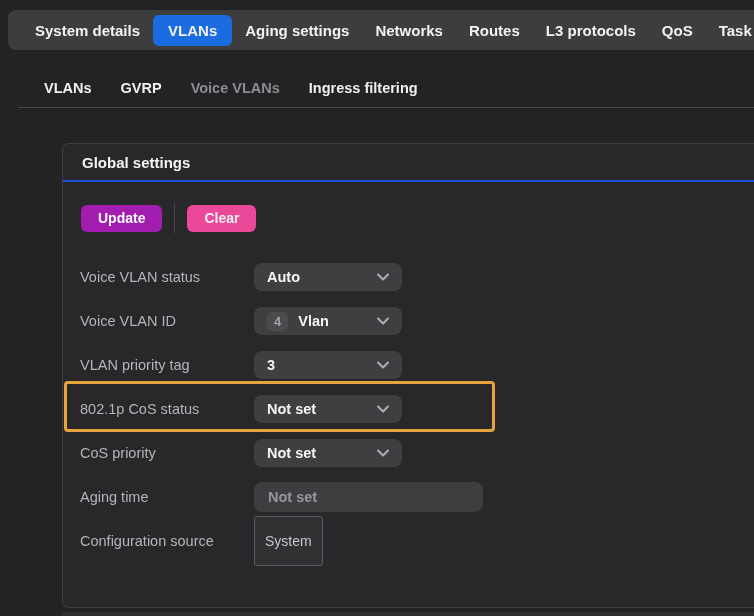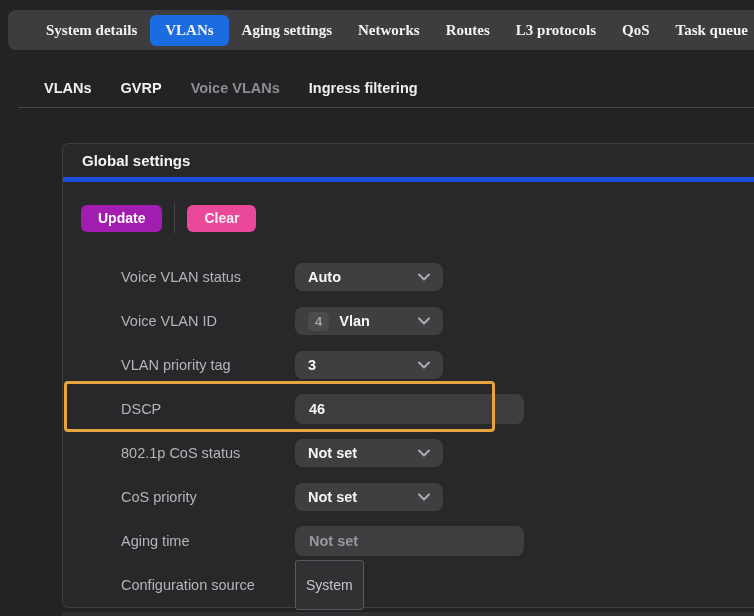--- a/index.html
+++ b/index.html
@@ -3,51 +3,51 @@
 <meta charset="utf-8">
 <style>
   * { margin:0; padding:0; box-sizing:border-box; }
   html,body { width:754px; height:616px; background:#232325; overflow:hidden;
               font-family:"Liberation Sans", sans-serif; }
   .screen { position:relative; width:754px; height:616px; background:#232325; }
 
   
   .topbar { position:absolute; left:8px; top:10px; right:0; height:40px;
             background:#3d3d3f; border-radius:8px 0 0 8px;
-            display:flex; align-items:center; padding-left:25px;font-family:Liberation Serif, serif; }
+            display:flex; align-items:center; padding-left:14px; }
   .toptab { color:#f2f2f3; font-size:15px; font-weight:bold; padding:8px 13px;
             white-space:nowrap; cursor:default; }
   .toptab.active { background:#1b6ce0; border-radius:6px; padding:7px 15px; }
 
   
   .subnav { position:absolute; left:44px; top:75px; height:26px;
             display:flex; align-items:center; gap:29px; }
   .subtab { color:#f0f0f1; font-size:14.5px; font-weight:bold; white-space:nowrap; }
   .subtab.muted { color:#8d8d91; }
   .subnav-divider { position:absolute; left:18px; right:0; top:107px; height:0;
                     border-top:1px solid #48484b; }
 
   
   .panel { position:absolute; left:62px; top:143px; right:0; height:465px;
            background:#28282a; border:1px solid #3d3d40; border-right:none;
            border-radius:6px 0 0 6px; }
   .panel-header { height:38px; display:flex; align-items:center; padding-left:19px;
-                  border-bottom:5px solid #1d4ed8; }
+                  border-bottom:2px solid #1d4ed8; }
   .panel-title { color:#f4f4f5; font-size:15px; font-weight:bold; }
   .panel-body { padding:22px 20px 0 17px; }
 
   .btn-row { display:flex; align-items:center; height:28px; margin-bottom:23px; }
   .btn { font-size:14px; font-weight:bold; color:#ffffff; border:none;
          border-radius:6px; height:27px; padding:0 17px; cursor:pointer;
          font-family:"Liberation Sans", sans-serif; }
   .btn.primary { background:#a21caf; margin-left:1px; }
   .btn.secondary { background:#ec4899; color:#f0f0f1; }
   .btn-sep { width:1px; height:30px; background:#48484b; margin:0 12px; }
 
-  .form-row { display:flex; align-items:center; height:44px;margin-left:41px; }
+  .form-row { display:flex; align-items:center; height:44px; }
   .form-label { width:174px; color:#b5b5b9; font-size:14.5px; }
 
   .select { width:148px; height:28px; background:#3f3f42; border-radius:8px;
             display:flex; align-items:center; justify-content:space-between;
             padding:0 13px; cursor:pointer; }
   .select .sel-value { color:#f5f5f6; font-size:14.5px; font-weight:bold; }
   .select .sel-left { display:flex; align-items:center; gap:10px; }
   .chevron { width:12px; height:8px; display:block; }
 
   .id-badge { background:#4b4b4e; color:#a2a2a6; font-size:13px; font-weight:bold;
@@ -132,24 +132,20 @@
       <div class="form-row">
         <div class="form-label">VLAN priority tag</div>
         <div class="select">
           <span class="sel-value">3</span>
           <svg class="chevron" viewBox="0 0 12 8">
               <path d="M1 1.5 L6 6.5 L11 1.5" fill="none" stroke="#b0b0b4" stroke-width="2" stroke-linecap="round" stroke-linejoin="round"></path>
             </svg>
         </div>
       </div>
 
-      <div class="form-row">
-        <div class="form-label">DSCP</div>
-        <div class="text-input">46</div>
-      </div>
 
       <div class="form-row">
         <div class="form-label">802.1p CoS status</div>
         <div class="select">
           <span class="sel-value">Not set</span>
           <svg class="chevron" viewBox="0 0 12 8">
               <path d="M1 1.5 L6 6.5 L11 1.5" fill="none" stroke="#b0b0b4" stroke-width="2" stroke-linecap="round" stroke-linejoin="round"></path>
             </svg>
         </div>
       </div>

